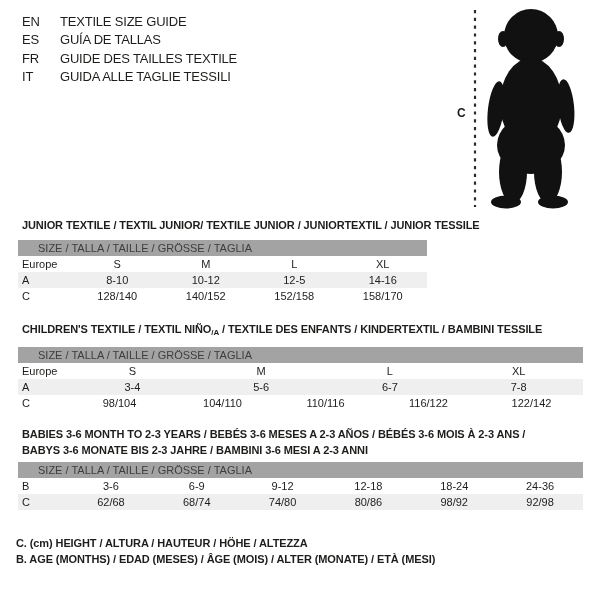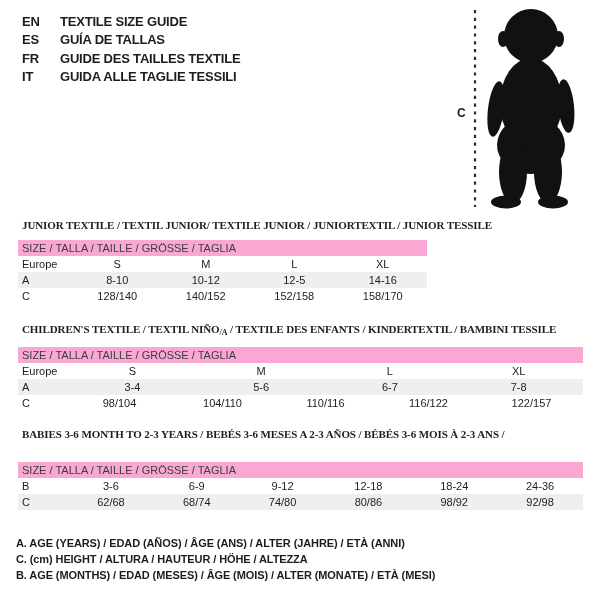--- a/index.html
+++ b/index.html
@@ -2,31 +2,31 @@
 <html><head>
 <meta charset="utf-8">
 <style>
   html,body{margin:0;padding:0;background:#fff;}
   .page{
     position:relative;width:600px;height:600px;background:#ffffff;overflow:hidden;
     font-family:"Liberation Sans","DejaVu Sans",sans-serif;color:#1d1d1b;
   }
   
   .lang-block{position:absolute;left:22px;top:12px;}
-  .lang-row{display:flex;height:18.5px;align-items:center;font-weight:bold;font-size:13px;letter-spacing:-0.2px;}
+  .lang-row{display:flex;height:18.5px;align-items:center;font-weight:normal;font-size:13px;letter-spacing:-0.2px;}
   .lang-code{width:38px;flex:0 0 38px;}
   
   .figure-svg{position:absolute;left:440px;top:5px;}
   .c-label{position:absolute;left:457px;top:106px;font-weight:bold;font-size:12px;}
   
-  .tbl-title{position:absolute;left:22px;font-weight:bold;font-size:11px;letter-spacing:-0.1px;line-height:16px;white-space:nowrap;font-family:Liberation Serif, serif;}
+  .tbl-title{position:absolute;left:22px;font-weight:bold;font-size:11px;letter-spacing:-0.1px;line-height:16px;white-space:nowrap;}
   .subsc{font-size:8px;vertical-align:-2px;}
   
   .tbl{position:absolute;left:18px;font-size:11px;}
-  .bar{height:16px;line-height:16px;background:#f9a8d4;color:#3d3d3d;padding-left:4px;box-sizing:border-box;}
+  .bar{height:16px;line-height:16px;background:#a3a3a3;color:#3d3d3d;padding-left:20px;box-sizing:border-box;}
   .row{display:flex;height:16px;line-height:16px;align-items:center;}
   .row.shaded{background:#efefef;}
   .lbl{flex:0 0 55px;padding-left:4px;box-sizing:border-box;text-align:left;}
   .tbl.wide .lbl{flex:0 0 50px;}
   .cell{flex:1;text-align:center;}
   
   .footnotes{position:absolute;left:16px;top:535px;font-weight:bold;font-size:11px;letter-spacing:-0.1px;line-height:16.2px;white-space:nowrap;}
 </style>
 </head>
 <body>
@@ -114,26 +114,27 @@
       <div class="cell">5-6</div>
       <div class="cell">6-7</div>
       <div class="cell">7-8</div>
     </div>
     <div class="row">
       <div class="lbl">C</div>
       <div class="cell">98/104</div>
       <div class="cell">104/110</div>
       <div class="cell">110/116</div>
       <div class="cell">116/122</div>
-      <div class="cell">122/157</div>
+      <div class="cell">122/142</div>
     </div>
   </div>
 
   <div class="tbl-title" style="top:426px">
     <div>BABIES 3-6 MONTH TO 2-3 YEARS / BEBÉS 3-6 MESES A 2-3 AÑOS / BÉBÉS 3-6 MOIS À 2-3 ANS /</div>
+    <div>BABYS 3-6 MONATE BIS 2-3 JAHRE / BAMBINI 3-6 MESI A 2-3 ANNI</div>
   </div>
   <div class="tbl wide" style="top:462px;width:565px">
     <div class="bar">SIZE / TALLA / TAILLE / GRÖSSE / TAGLIA</div>
     <div class="row">
       <div class="lbl">B</div>
       <div class="cell">3-6</div>
       <div class="cell">6-9</div>
       <div class="cell">9-12</div>
       <div class="cell">12-18</div>
       <div class="cell">18-24</div>
@@ -144,18 +145,17 @@
       <div class="cell">62/68</div>
       <div class="cell">68/74</div>
       <div class="cell">74/80</div>
       <div class="cell">80/86</div>
       <div class="cell">98/92</div>
       <div class="cell">92/98</div>
     </div>
   </div>
 
   <div class="footnotes">
-    <div>A. AGE (YEARS) / EDAD (AÑOS) / ÂGE (ANS) / ALTER (JAHRE) / ETÀ (ANNI)</div>
     <div>C. (cm) HEIGHT / ALTURA / HAUTEUR / HÖHE / ALTEZZA</div>
     <div>B. AGE (MONTHS) / EDAD (MESES) / ÂGE (MOIS) / ALTER (MONATE) / ETÀ (MESI)</div>
   </div>
 
 </div>
 
 </body></html>

